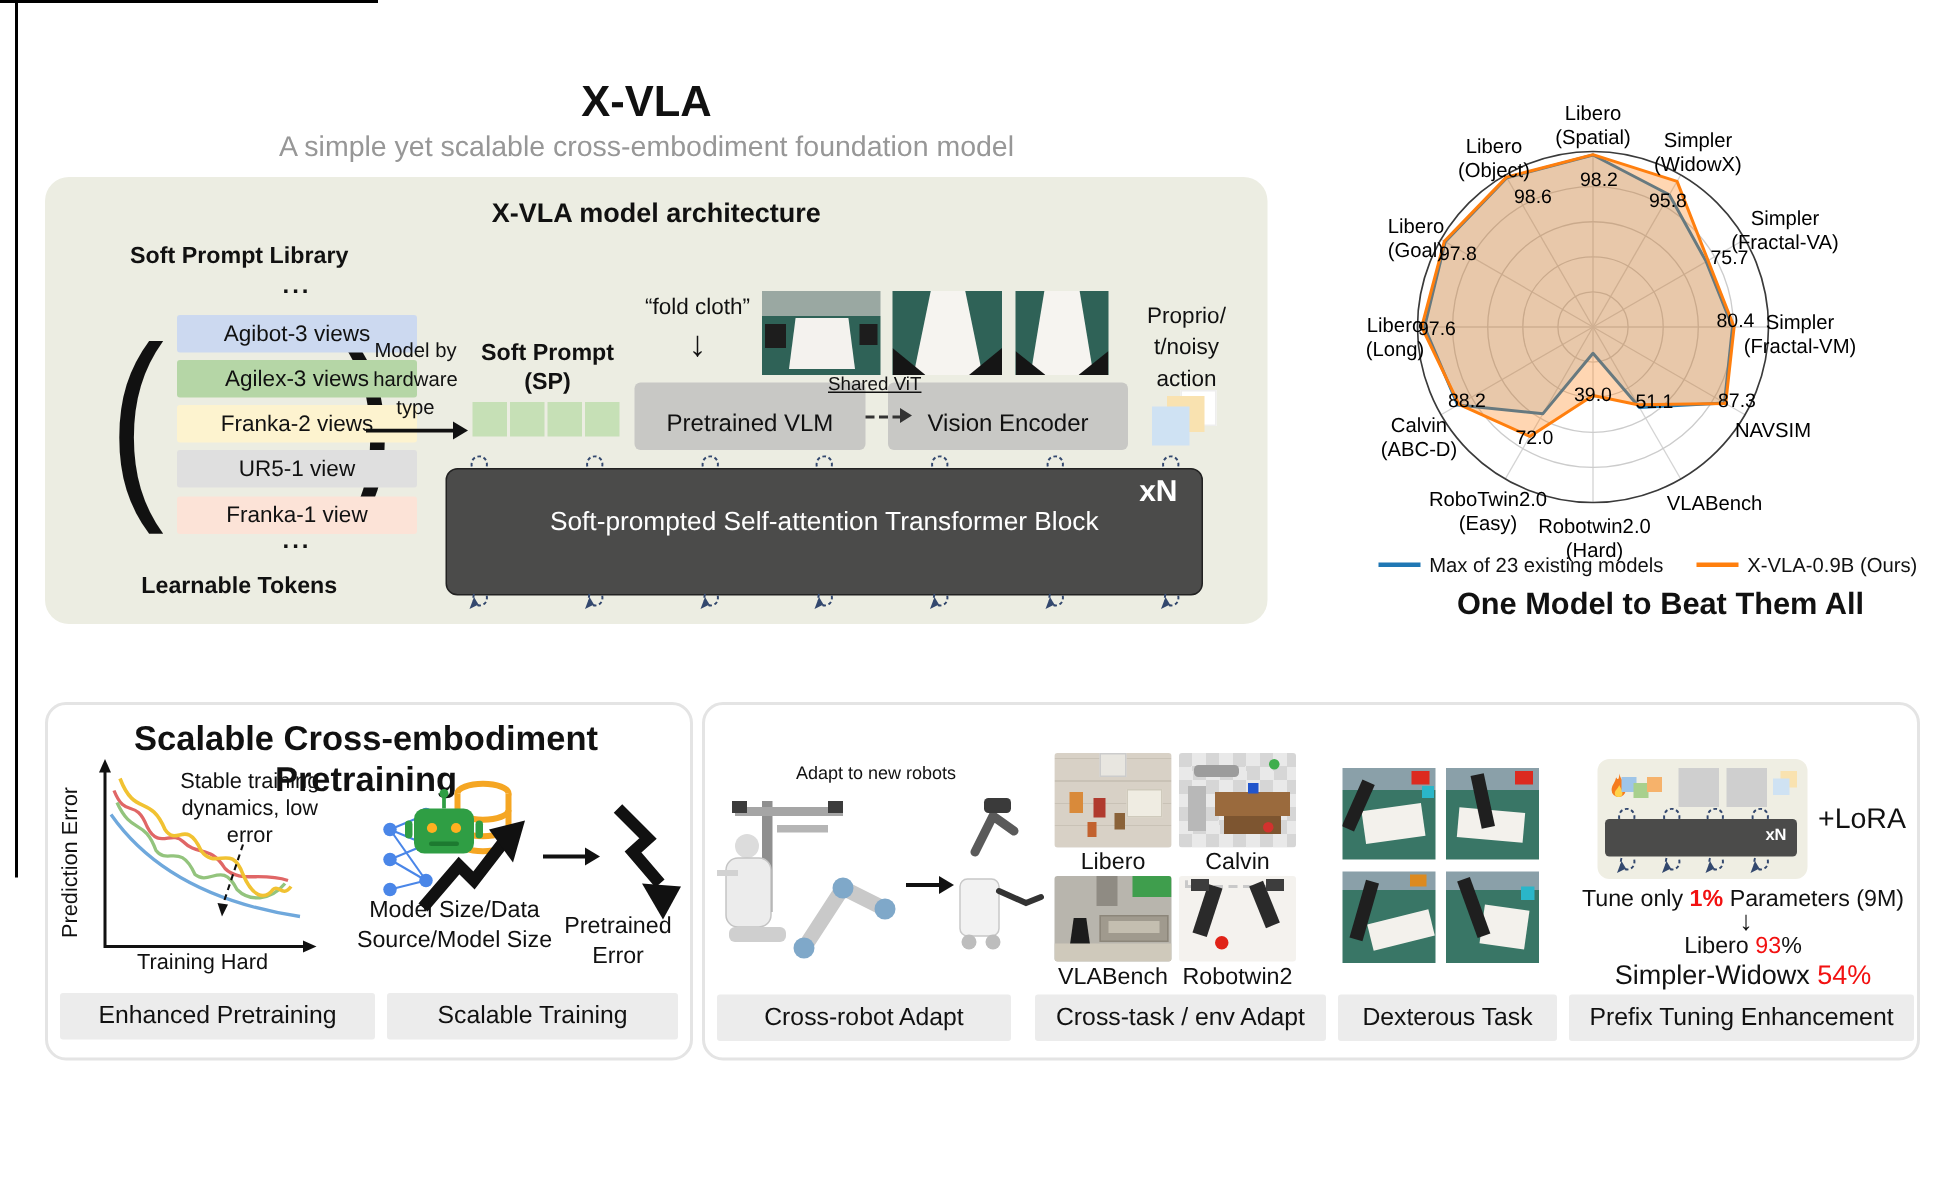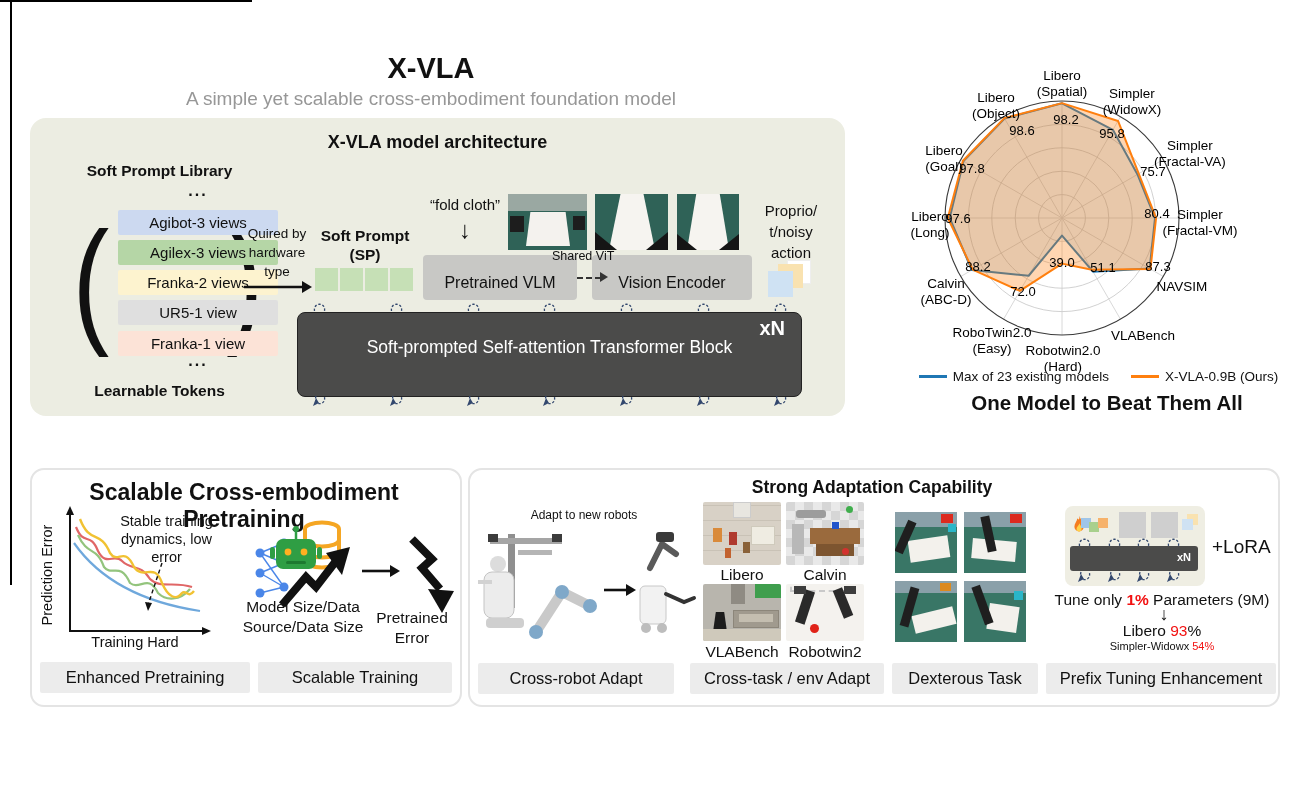--- a/index.html
+++ b/index.html
@@ -39,21 +39,21 @@
   <div class="abs ctr bold" style="left:118px;top:182px;width:160px;font-size:16px;letter-spacing:2px;">...</div>
   <div class="abs libitem" style="left: 118px; top: 210px; width: 160px; background: rgb(204, 217, 240);">Agibot-3 views</div>
   <div class="abs libitem" style="left: 118px; top: 240px; width: 160px; background: rgb(181, 214, 166);">Agilex-3 views</div>
   <div class="abs libitem" style="left: 118px; top: 270px; width: 160px; background: rgb(253, 243, 207);">Franka-2 views</div>
   <div class="abs libitem" style="left: 118px; top: 300px; width: 160px; background: rgb(223, 223, 223);">UR5-1 view</div>
   <div class="abs libitem" style="left: 118px; top: 331px; width: 160px; background: rgb(252, 227, 215);">Franka-1 view</div>
   <div class="abs ctr bold" style="left:118px;top:352px;width:160px;font-size:16px;letter-spacing:2px;">...</div>
   <div class="abs ctr bold" style="left:62px;top:382px;width:195px;font-size:15.5px;">Learnable Tokens</div>
 
   <div class="abs ctr" style="left:244px;top:224px;width:66px;font-size:13.5px;line-height:19px;">
-    <div>Quired by</div>
+    <div>Model by</div>
     <div>hardware</div>
     <div>type</div>
   </div>
   <svg class="abs" style="left:244px;top:280px;" width="68" height="14">
     <line x1="0" y1="7" x2="58" y2="7" stroke="#111" stroke-width="2.5"></line>
     <polygon points="58,1 68,7 58,13" fill="#111"></polygon>
   </svg>
 
   <div class="abs ctr bold" style="left:315px;top:226px;width:100px;font-size:15.5px;line-height:19px;">
     <div>Soft Prompt</div>
@@ -79,21 +79,21 @@
     <div style="position:absolute;left:0;bottom:0;width:22px;height:18px;background:#151515;clip-path:polygon(0 0,100% 100%,0 100%);"></div>
     <div style="position:absolute;right:0;bottom:0;width:22px;height:18px;background:#151515;clip-path:polygon(100% 0,100% 100%,0 100%);"></div>
   </div>
   <div class="abs" style="left:677px;top:194px;width:62px;height:56px;overflow:hidden;background:#2f6257;">
     <div style="position:absolute;left:10px;top:0;width:42px;height:56px;background:#f6f4f0;clip-path:polygon(22% 0,78% 0,100% 100%,0 100%);"></div>
     <div style="position:absolute;left:0;bottom:0;width:20px;height:16px;background:#151515;clip-path:polygon(0 0,100% 100%,0 100%);"></div>
     <div style="position:absolute;right:0;bottom:0;width:20px;height:16px;background:#151515;clip-path:polygon(100% 0,100% 100%,0 100%);"></div>
   </div>
 
   <div class="abs graybox" style="left:423px;top:255px;width:154px;height:45px;line-height:56px;">Pretrained VLM</div>
-  <div class="abs" style="left:552px;top:249px;width:70px;font-size:12.5px;background:transparent;z-index:3;">Shared ViT</div>
+  <div class="abs" style="left:552px;top:249px;width:70px;font-size:12.5px;background:transparent;z-index:3;text-decoration:underline;">Shared ViT</div>
   <div class="abs" style="left:577px;top:277px;width:24px;height:0;border-top:2px dashed #333;z-index:3;"></div>
   <div class="abs" style="left:600px;top:272px;width:0;height:0;border-left:8px solid #333;border-top:5px solid transparent;border-bottom:5px solid transparent;z-index:3;"></div>
   <div class="abs graybox" style="left:592px;top:255px;width:160px;height:45px;line-height:56px;">Vision Encoder</div>
 
   <div class="abs ctr" style="left:755px;top:200px;width:72px;font-size:15px;line-height:21px;">
     <div>Proprio/</div>
     <div>t/noisy</div>
     <div>action</div>
   </div>
   <div class="sq" style="left:787px;top:260px;width:22px;height:22px;background:#fff;border:1px solid #eee;"></div>
@@ -294,31 +294,30 @@
       <polygon points="150,60 160,66 150,72" fill="#111"></polygon>
     </g>
 
     <g>
       <path d="M172,34 L192,54 L182,63 L200,84" fill="none" stroke="#111" stroke-width="8"></path>
       <polygon points="188,84 214,86 202,108" fill="#111"></polygon>
     </g>
   </svg>
   <div class="abs ctr" style="left:233px;top:597px;width:140px;font-size:15.5px;line-height:20px;text-align:center;">
     <div>Model Size/Data</div>
-    <div>Source/Data Size</div>
+    <div>Source/Model Size</div>
   </div>
   <div class="abs ctr" style="left:370px;top:608px;width:84px;font-size:15.5px;line-height:20px;">
     <div>Pretrained</div>
     <div>Error</div>
   </div>
   <div class="abs capbar" style="left:258px;top:662px;width:194px;height:31px;">Scalable Training</div>
   <div class="abs capbar" style="left:40px;top:662px;width:210px;height:31px;">Enhanced Pretraining</div>
 
   <div class="abs card" style="left:468px;top:468px;width:808px;height:235px;"></div>
-  <div class="abs ctr bold" style="left:468px;top:477px;width:808px;font-size:17.5px;">Strong Adaptation Capability</div>
 
   <div class="abs ctr" style="left:496px;top:508px;width:176px;font-size:12px;">Adapt to new robots</div>
   <svg class="abs" style="left:478px;top:528px;" width="225" height="128">
     <rect x="30" y="6" width="7" height="74" fill="#8f8f8f"></rect>
     <rect x="12" y="10" width="72" height="6" fill="#a5a5a5"></rect>
     <rect x="10" y="6" width="10" height="8" fill="#3c3c3c"></rect>
     <rect x="74" y="6" width="10" height="8" fill="#3c3c3c"></rect>
     <rect x="40" y="22" width="34" height="5" fill="#b5b5b5"></rect>
     <circle cx="20" cy="36" r="8" fill="#dcdcdc"></circle>
     <rect x="6" y="44" width="30" height="46" rx="8" fill="#ececec" stroke="#c4c4c4"></rect>
@@ -452,18 +451,18 @@
       </div>
   </div>
   <div class="abs" style="left:1212px;top:536px;font-size:19px;">+LoRA</div>
   <div class="abs ctr" style="left:1046px;top:591px;width:232px;font-size:15.5px;">
     <span>Tune only </span><span class="red bold">1%</span><span> Parameters (9M)</span>
   </div>
   <div class="abs ctr bold" style="left:1152px;top:604px;width:24px;font-size:18px;">↓</div>
   <div class="abs ctr" style="left:1092px;top:622px;width:140px;font-size:15.5px;">
     <span>Libero </span><span class="red">93</span><span>%</span>
   </div>
-  <div class="abs ctr" style="left:1072px;top:640px;width:180px;font-size:11px;">
+  <div class="abs ctr" style="left:1072px;top:640px;width:180px;font-size:18px;">
     <span>Simpler-Widowx </span><span class="red">54%</span><span></span>
   </div>
   <div class="abs capbar" style="left:1046px;top:663px;width:230px;height:31px;">Prefix Tuning Enhancement</div>
 
 </div>
 
 </body></html>

